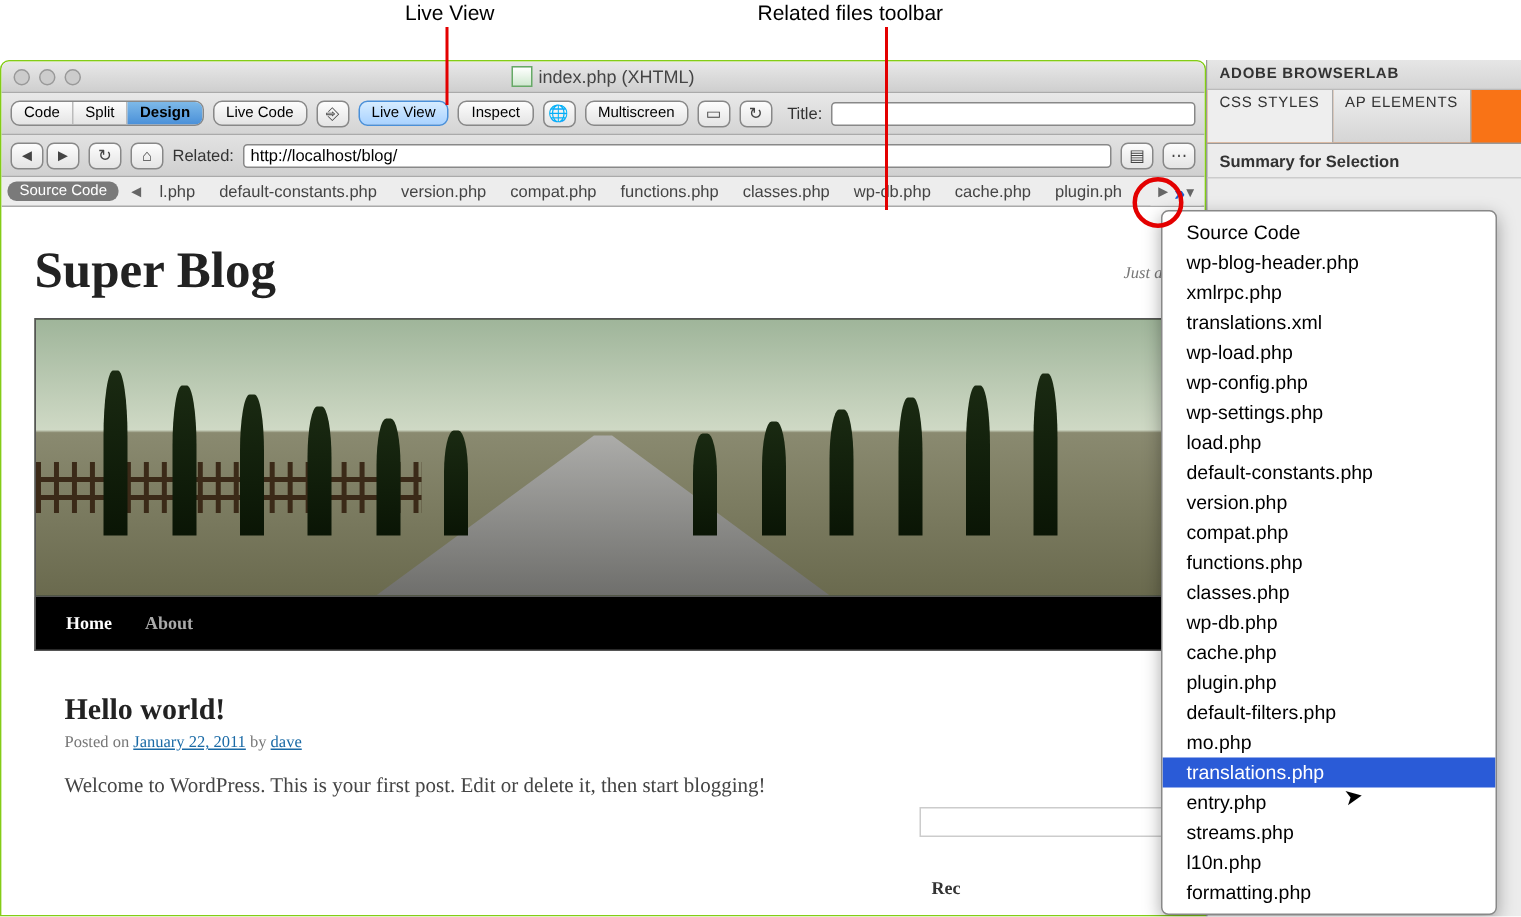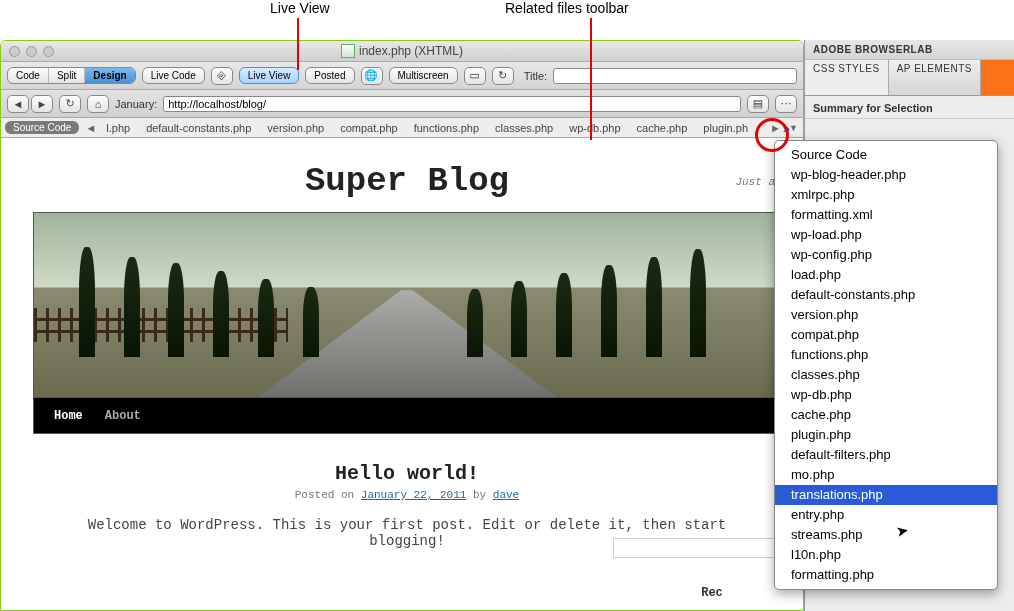--- a/index.html
+++ b/index.html
@@ -40,21 +40,21 @@
   
   .relbar { height: 20px; background: #ededed; border-bottom: 1px solid #aaa; display: flex; align-items: center; font-size: 11px; color: #444; overflow: hidden; position: relative; }
   .rel-pill { background: #7a7a7a; color: #fff; border-radius: 6px; padding: 1px 8px; margin: 0 4px; font-size: 10px; }
   .rel-scroll { padding: 0 2px; cursor: pointer; color: #666; }
   .rel-item { padding: 0 8px; white-space: nowrap; cursor: pointer; color: #444; }
   .rel-expand { position: absolute; right: 2px; top: 0; height: 20px; display: flex; align-items: center; gap: 2px; padding: 0 3px; background: #ededed; cursor:pointer; }
   .dbl-chev { color: #1a5fd0; font-weight: bold; letter-spacing: -3px; font-size: 13px; }
 
   
   .live { position: relative; height: calc(100% - 21px - 28px - 28px - 20px); overflow: hidden; background: #fff; }
-  .page { padding: 24px 22px 0 32px; font-family: Liberation Mono, monospace; color: #333; text-align: center; }
+  .page { padding: 24px 22px 0 22px; font-family: Liberation Serif, serif; color: #333; }
   .site-title { font-size: 34px; font-weight: bold; color: #222; }
   .tagline { position: absolute; right: 28px; top: 38px; font-size: 11px; font-style: italic; color: #777; }
   .hero { margin-top: 12px; width: 100%; height: 186px; border: 1px solid #555; background: #3a4a2e; position: relative; overflow: hidden; }
   .sky { position:absolute; inset:0; background: linear-gradient(#9fb59a 0%, #cfd9c5 40%, #8a8a70 41%, #6a6a4e 100%); }
   .road { position:absolute; bottom:0; left:30%; width:40%; height:58%; background: linear-gradient(#b0b0b0,#6f6f6f); clip-path: polygon(48% 0, 52% 0, 100% 100%, 0 100%); opacity:.9;}
   .tree { position:absolute; bottom:40px; width:16px; height:110px; background: linear-gradient(#1a2a12,#0a1505); border-radius: 40% 40% 0 0; }
   .fence { position:absolute; bottom:55px; left:0; width:34%; height:34px; background: repeating-linear-gradient(90deg,#3b2a18 0 3px, transparent 3px 12px), linear-gradient(transparent 0 10px,#3b2a18 10px 13px,transparent 13px 22px,#3b2a18 22px 25px,transparent 25px); }
   .navbar { width: 100%; height: 36px; background: #000; display: flex; align-items: center; padding: 0 20px; gap: 22px; border: 1px solid #555; border-top:none; }
   .navbar a { color: #aaa; font-size: 12px; text-decoration: none; font-weight: bold; }
   .navbar a.active { color: #fff; }
@@ -106,37 +106,37 @@
 
   <div class="toolbar1">
     <div class="seg">
       <button>Code</button>
       <button>Split</button>
       <button class="active">Design</button>
     </div>
     <button class="btn">Live Code</button>
     <div class="iconbtn">⎆</div>
     <button class="btn highlight">Live View</button>
-    <button class="btn">Posted</button>
+    <button class="btn">Inspect</button>
     <div class="iconbtn">🌐</div>
     <button class="btn">Multiscreen</button>
     <div class="iconbtn">▭</div>
     <div class="iconbtn">↻</div>
     <span class="title-label">Title:</span>
     <input class="title-input" value="" style="">
   </div>
 
   <div class="toolbar2">
     <div class="nav-arrows">
       <div class="iconbtn">◄</div>
       <div class="iconbtn">►</div>
     </div>
     <div class="iconbtn">↻</div>
     <div class="iconbtn">⌂</div>
-    <span class="addr-label">January:</span>
+    <span class="addr-label">Related:</span>
     <input class="addr-input" value="http://localhost/blog/" style="">
     <div class="iconbtn">▤</div>
     <div class="iconbtn">⋯</div>
   </div>
 
   <div class="relbar">
     <span class="rel-pill">Source Code</span>
     <span class="rel-scroll">◄</span>
     <span class="rel-item">l.php</span>
     <span class="rel-item">default-constants.php</span>
@@ -198,23 +198,24 @@
     <div class="panel-tab active">CSS STYLES</div>
     <div class="panel-tab">AP ELEMENTS</div>
   </div>
   <div class="summary">Summary for Selection</div>
 </div>
 
 <div class="dropdown" id="dropdown">
     <div class="dd-item">Source Code</div>
     <div class="dd-item">wp-blog-header.php</div>
     <div class="dd-item">xmlrpc.php</div>
-    <div class="dd-item">formatting.xml</div>
+    <div class="dd-item">translations.xml</div>
     <div class="dd-item">wp-load.php</div>
     <div class="dd-item">wp-config.php</div>
+    <div class="dd-item">wp-settings.php</div>
     <div class="dd-item">load.php</div>
     <div class="dd-item">default-constants.php</div>
     <div class="dd-item">version.php</div>
     <div class="dd-item">compat.php</div>
     <div class="dd-item">functions.php</div>
     <div class="dd-item">classes.php</div>
     <div class="dd-item">wp-db.php</div>
     <div class="dd-item">cache.php</div>
     <div class="dd-item">plugin.php</div>
     <div class="dd-item">default-filters.php</div>

